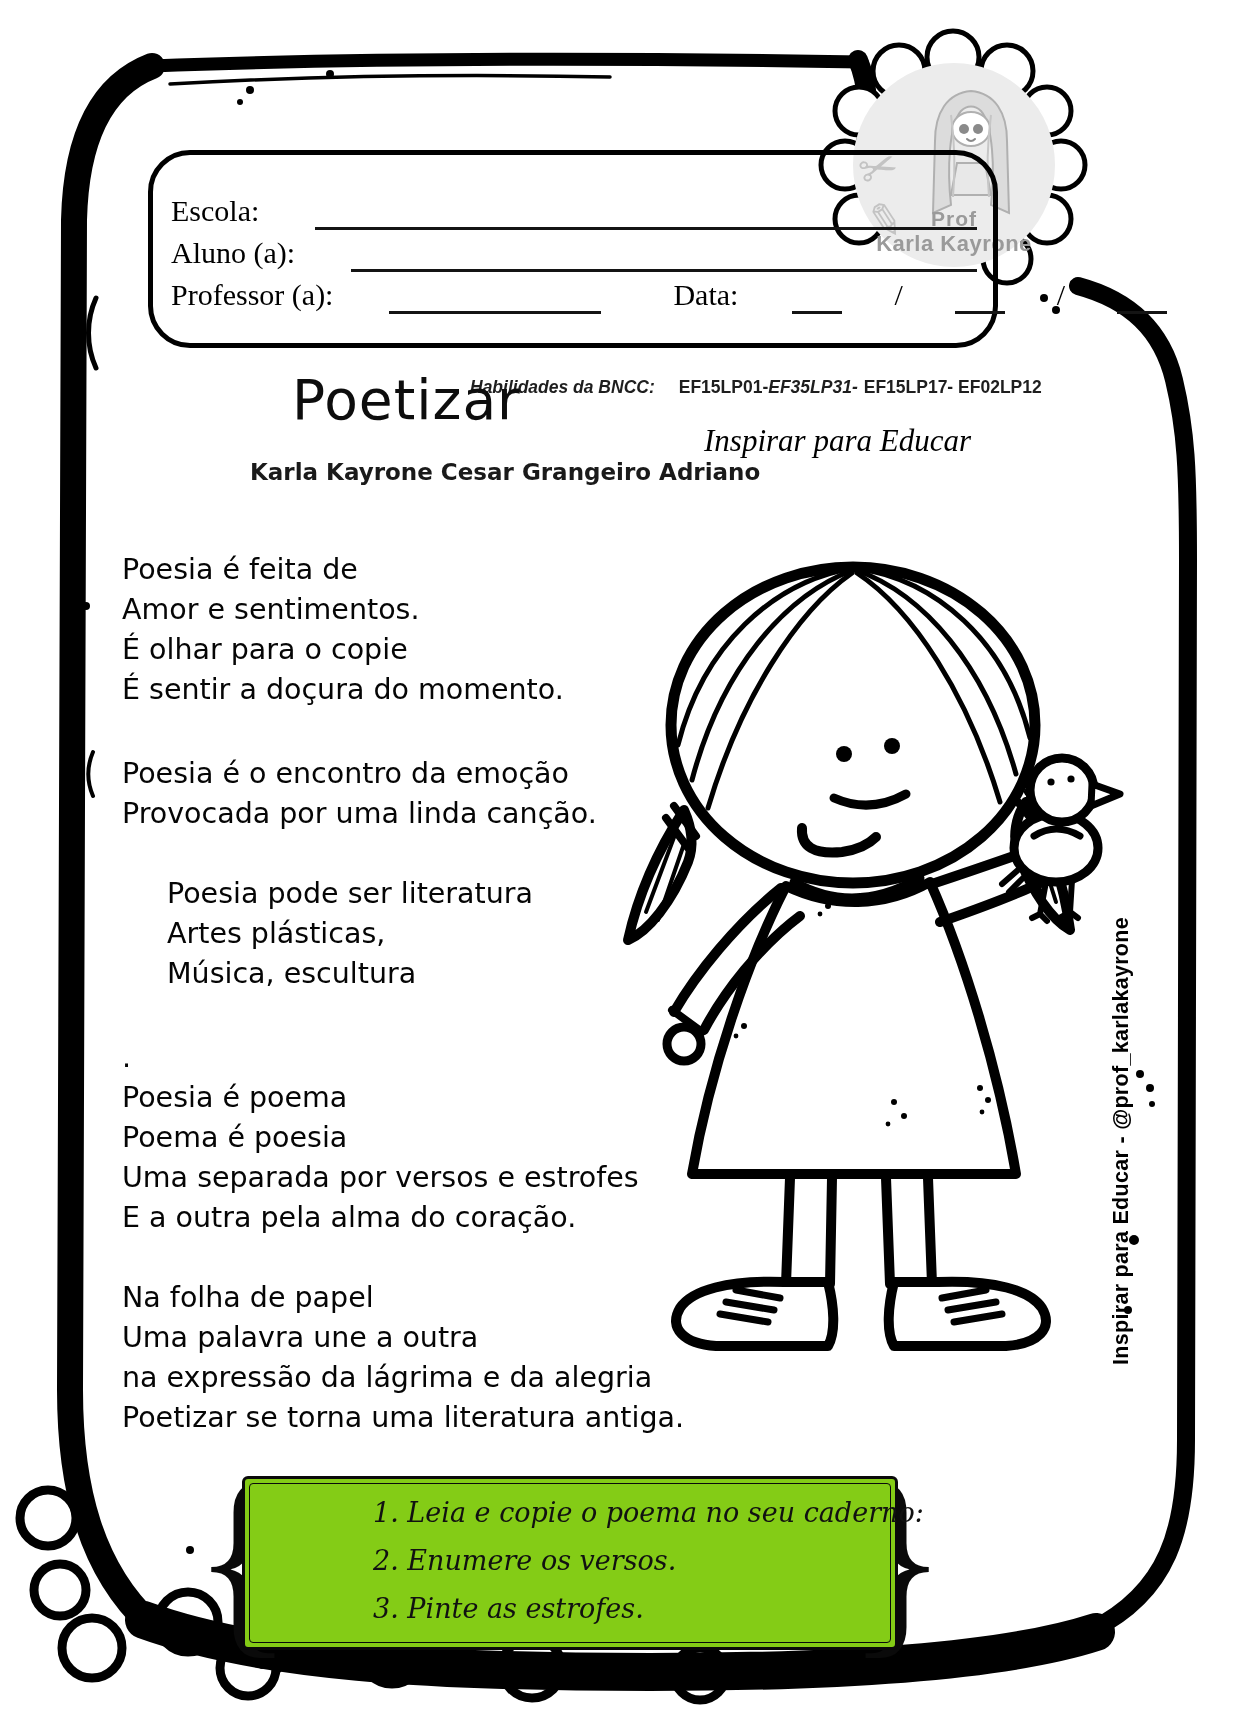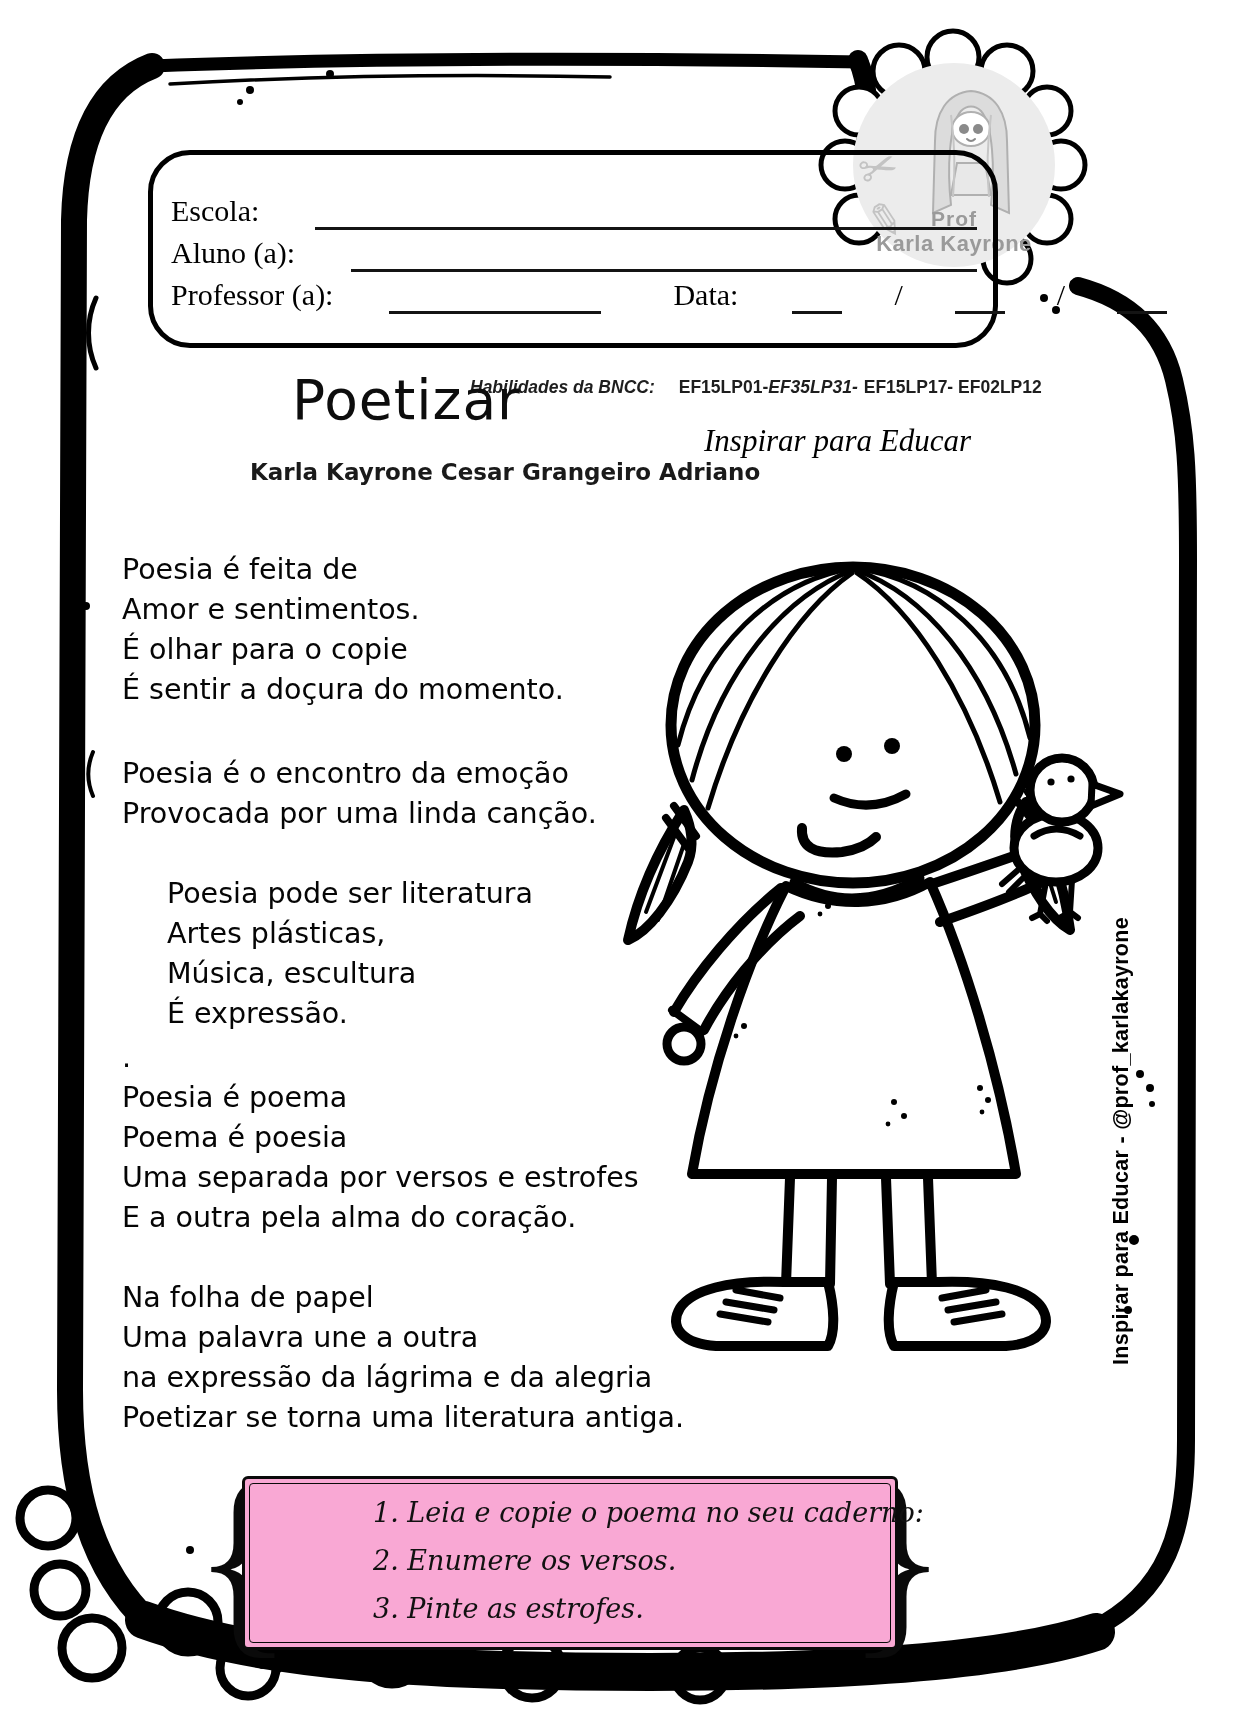--- a/index.html
+++ b/index.html
@@ -62,21 +62,21 @@
         transform:rotate(-90deg);display:flex;align-items:center;justify-content:center;
         font-weight:bold;font-size:21.5px;white-space:nowrap;letter-spacing:.3px;}
 
   
   .plaque{position:absolute;left:198px;top:1468px;width:744px;height:196px;}
   .brace{position:absolute;top:-4px;font-size:212px;line-height:190px;
         font-family:"Liberation Serif",serif;color:#0a0a0a;font-weight:normal;}
   .brace-l{left:-6px;} .brace-r{right:-6px;}
   .brace-l::before{content:"{";} .brace-r::before{content:"}";}
   .plaque-box{position:absolute;left:44px;right:44px;top:8px;bottom:14px;
-        border:3px solid #0a0a0a;border-radius:6px;background:#f9a8d4;}
+        border:3px solid #0a0a0a;border-radius:6px;background:#84cc16;}
   .plaque-box::before{content:"";position:absolute;inset:4px;border:1.6px solid #0a0a0a;
         border-radius:4px;}
   .instr{position:absolute;left:128px;white-space:nowrap;
         font-family:"DejaVu Serif",serif;font-style:italic;font-size:27px;color:#111;}
   .i0{top:18px;} .i1{top:66px;} .i2{top:114px;}
 
   
   .girl{position:absolute;left:588px;top:540px;}
 </style>
 </head>
@@ -207,21 +207,20 @@
     <div>É sentir a doçura do momento.</div>
   </div>
   <div class="stanza s2">
     <div>Poesia é o encontro da emoção</div>
     <div>Provocada por uma linda canção.</div>
   </div>
   <div class="stanza s3">
     <div>Poesia pode ser literatura</div>
     <div>Artes plásticas,</div>
     <div>Música, escultura</div>
-    <div>É expressão.</div>
   </div>
   <div class="stanza sdot">
     <div>.</div>
   </div>
   <div class="stanza s4">
     <div>Poesia é poema</div>
     <div>Poema é poesia</div>
     <div>Uma separada por versos e estrofes</div>
     <div>E a outra pela alma do coração.</div>
   </div>

